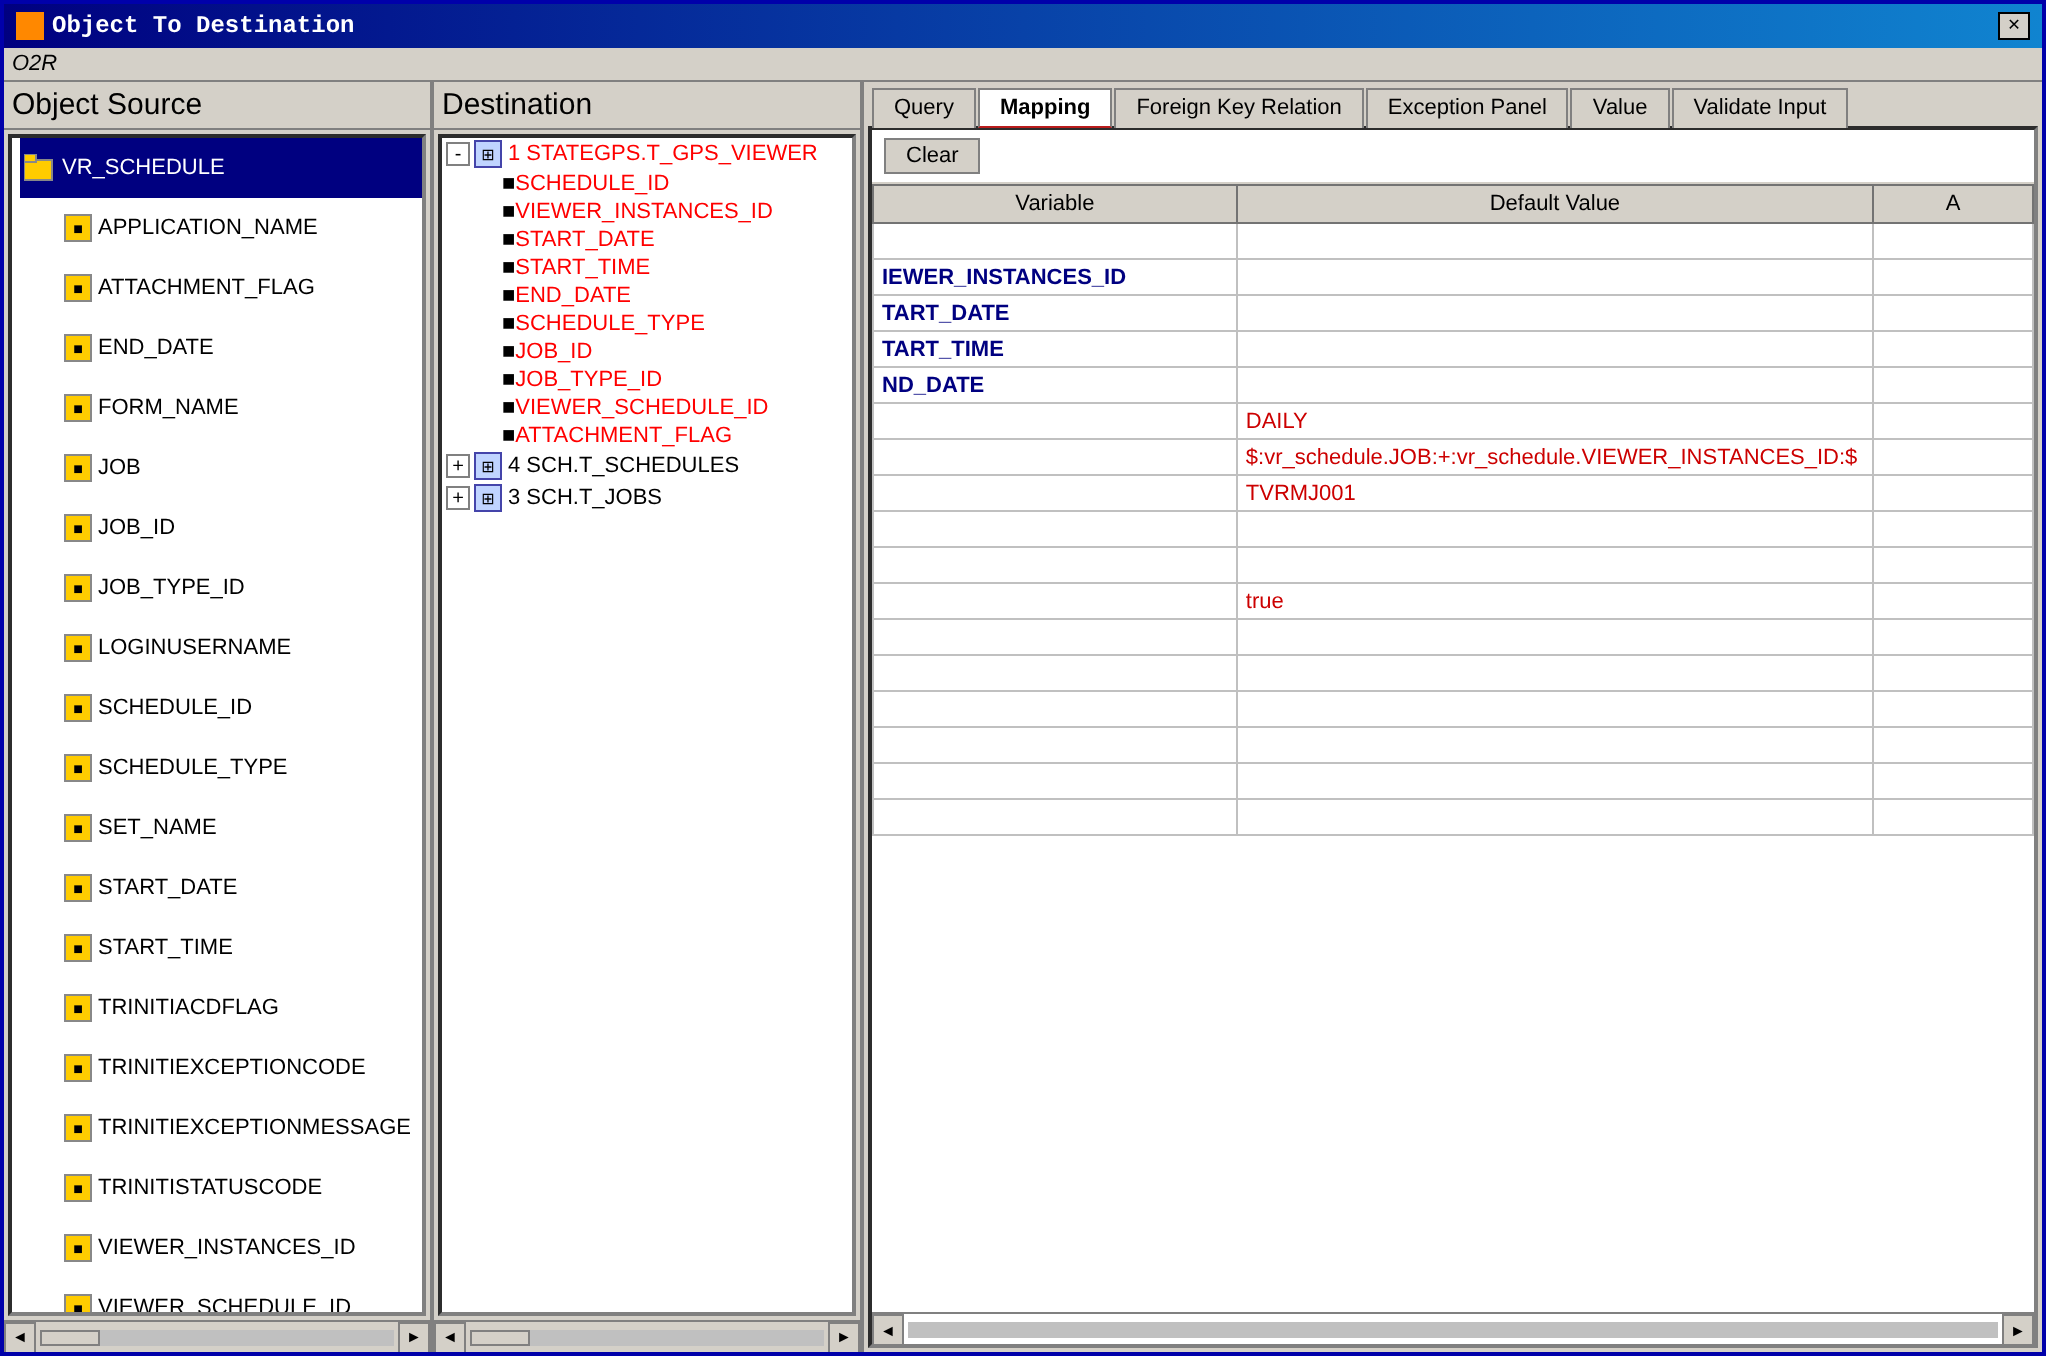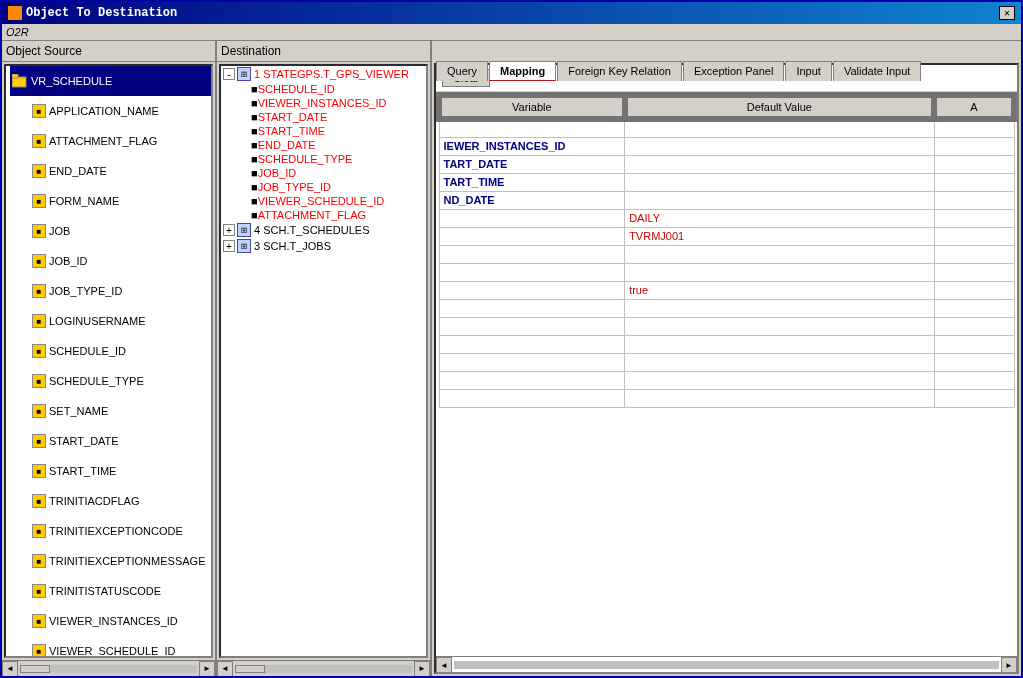--- a/index.html
+++ b/index.html
@@ -73,21 +73,21 @@
       width: 215px;
       display: flex;
       flex-direction: column;
       border-right: 2px solid #808080;
       background: #d4d0c8;
     }
 
     .panel-header {
       background: #d4d0c8;
       padding: 3px 4px;
-      font-size: 12px;
+      font-size: 15px;
       font-weight: normal;
       border-bottom: 1px solid #808080;
     }
 
     .tree-container {
       flex: 1;
       overflow: auto;
       background: white;
       border: 2px inset #808080;
       margin: 2px;
@@ -168,21 +168,21 @@
     }
 
     .tab {
       padding: 3px 10px;
       background: #d4d0c8;
       border: 1px solid #808080;
       border-bottom: none;
       cursor: pointer;
       font-size: 11px;
       position: relative;
-      top: 18px;
+      top: 1px;
     }
 
     .tab.active {
       background: white;
       border-bottom: 1px solid #b91c1c;
       z-index: 2;
       font-weight: bold;
     }
 
     .tab-content {
@@ -216,21 +216,21 @@
     }
 
     .grid-table {
       width: 100%;
       border-collapse: collapse;
       font-size: 11px;
     }
 
     .grid-table thead th {
       background: #d4d0c8;
-      border: 6px solid #737373;
+      border: 1px solid #737373;
       padding: 3px 6px;
       text-align: center;
       font-weight: normal;
       position: sticky;
       top: 0;
     }
 
     .grid-table td {
       border: 1px solid #c0c0c0;
       padding: 2px 4px;
@@ -533,21 +533,21 @@
         <div class="tab active">
           <span>Mapping</span>
         </div>
         <div class="tab">
           <span>Foreign Key Relation</span>
         </div>
         <div class="tab">
           <span>Exception Panel</span>
         </div>
         <div class="tab">
-          <span>Input</span>
+          <span>Value</span>
         </div>
         <div class="tab">
           <span>Validate Input</span>
         </div>
       </div>
 
       <div class="tab-content">
         <div class="tab-toolbar">
           <button class="clear-btn">Clear</button>
         </div>
@@ -582,20 +582,25 @@
                 <td class="empty-col"></td>
               </tr>
               <tr>
                 <td class="variable-col">ND_DATE</td>
                 <td class="empty-col"></td>
                 <td class="empty-col"></td>
               </tr>
               <tr>
                 <td class="variable-col empty-col"></td>
                 <td class="value-col">DAILY</td>
+                <td class="empty-col"></td>
+              </tr>
+              <tr>
+                <td class="variable-col empty-col"></td>
+                <td class="value-col">$:vr_schedule.JOB:+:vr_schedule.VIEWER_INSTANCES_ID:$</td>
                 <td class="empty-col"></td>
               </tr>
               <tr>
                 <td class="variable-col empty-col"></td>
                 <td class="value-col">TVRMJ001</td>
                 <td class="empty-col"></td>
               </tr>
               <tr>
                 <td class="variable-col empty-col"></td>
                 <td class="empty-col"></td>

